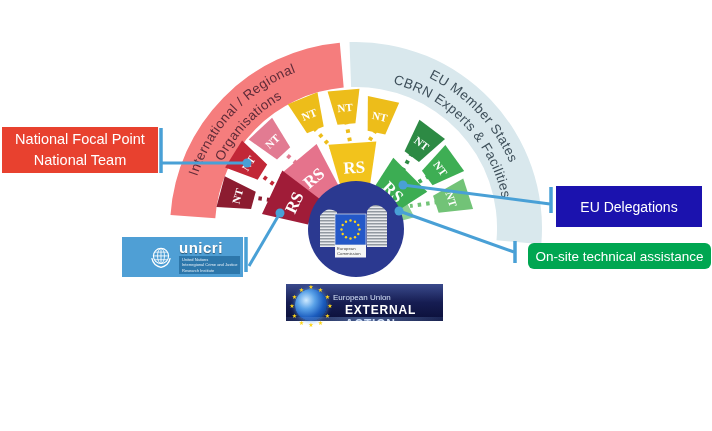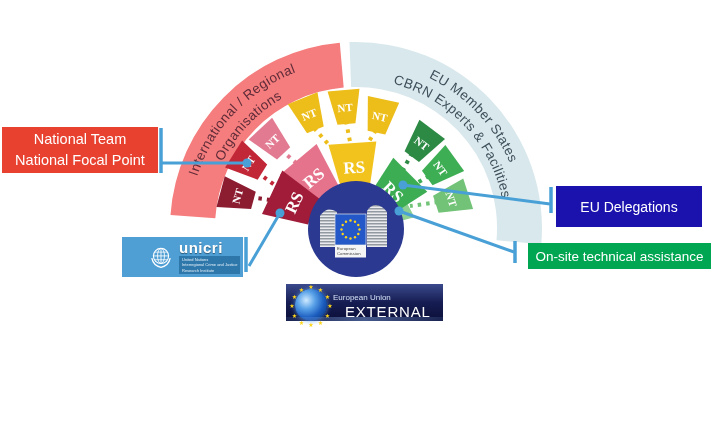--- a/index.html
+++ b/index.html
@@ -16,21 +16,21 @@
   .chain{stroke-width:4;stroke-dasharray:3.5 5;fill:none;stroke-linecap:butt;}
   .connector{stroke:#49a0d6;stroke-width:3;fill:none;}
   .connector-bar{stroke:#49a0d6;stroke-width:3.5;}
   .connector-dot{fill:#49a0d6;}
   .label-box{
     position:absolute;display:flex;flex-direction:column;align-items:center;
     justify-content:center;color:#fff;text-align:center;
   }
   #nfp-box{left:2px;top:127px;width:156px;height:46px;background:#e8412f;font-size:14.5px;line-height:1.45;}
   #eu-del-box{left:556px;top:186px;width:146px;height:41px;background:#1b12ae;font-size:14px;}
-  #onsite-box{left:528px;top:243px;width:183px;height:26px;background:#00a651;font-size:13.5px;}
+  #onsite-box{left:528px;top:243px;width:183px;height:26px;background:#00a651;font-size:13.5px;border-radius:6px;}
   #unicri-box{
     position:absolute;left:122px;top:237px;width:121px;height:40px;background:#4f9fd5;
     display:flex;align-items:center;gap:5px;box-sizing:border-box;padding-left:26px;
   }
   .unicri-name{color:#fff;font-weight:bold;font-size:15px;letter-spacing:.5px;line-height:1;
     text-shadow:0 1px 1px rgba(0,0,0,.45);}
   .unicri-sub{background:#2d77ab;color:#e8f2fa;font-size:4px;line-height:1.35;padding:1px 3px;margin-top:1px;}
   #eeas-box{
     position:absolute;left:286px;top:284px;width:157px;height:37px;
     background:linear-gradient(180deg,#3a4a8c 0%,#161d52 50%,#0b0f38 100%);
@@ -38,21 +38,21 @@
   #eeas-box .reflection{position:absolute;left:0;bottom:0;width:100%;height:4px;
     background:linear-gradient(90deg,rgba(110,150,220,.15),rgba(140,180,240,.45),rgba(110,150,220,.15));}
   .eeas-globe{
     position:absolute;left:9px;top:5px;width:32px;height:32px;border-radius:50%;
     background:radial-gradient(circle at 35% 35%,#cfeaff 0%,#5aa2e8 30%,#1b5cbe 60%,#062a66 100%);
     box-shadow:0 0 5px rgba(90,160,240,.8);
   }
   .eeas-star{position:absolute;color:#ffd617;font-size:6px;line-height:6px;width:6px;height:6px;text-align:center;}
   .eeas-text{position:absolute;left:47px;top:8px;}
   .eeas-line1{color:#d5e2f7;font-size:8px;line-height:1.4;}
-  .eeas-line2{color:#ffffff;font-size:15px;font-weight:normal;letter-spacing:.8px;margin-left:12px;}
+  .eeas-line2{color:#ffffff;font-size:12px;font-weight:bold;letter-spacing:.8px;margin-left:12px;}
 </style>
 </head>
 <body>
 
 
 
 <svg width="712" height="431" viewBox="0 0 712 431">
   <defs>
     <path id="arcL1" d="M 189.4 216.4 A 167 167 0 0 1 335.6 62.2"></path>
     <path id="arcL2" d="M 207.4 217.6 A 149 149 0 0 1 337.8 80.1"></path>
@@ -186,22 +186,22 @@
   </g>
   <g>
     <circle class="connector-dot" cx="399" cy="211" r="4.5"></circle>
     <line class="connector" x1="399" y1="211" x2="514" y2="252"></line>
     <line class="connector-bar" x1="515" y1="241" x2="515" y2="263"></line>
   </g>
 </svg>
 
 
 <div class="label-box" id="nfp-box">
+  <span>National Focal Point</span>
   <span>National Team</span>
-  <span>National Focal Point</span>
 </div>
 
 <div class="label-box" id="eu-del-box">
   <span>EU Delegations</span>
 </div>
 
 <div class="label-box" id="onsite-box">
   <span>On-site technical assistance</span>
 </div>
 

